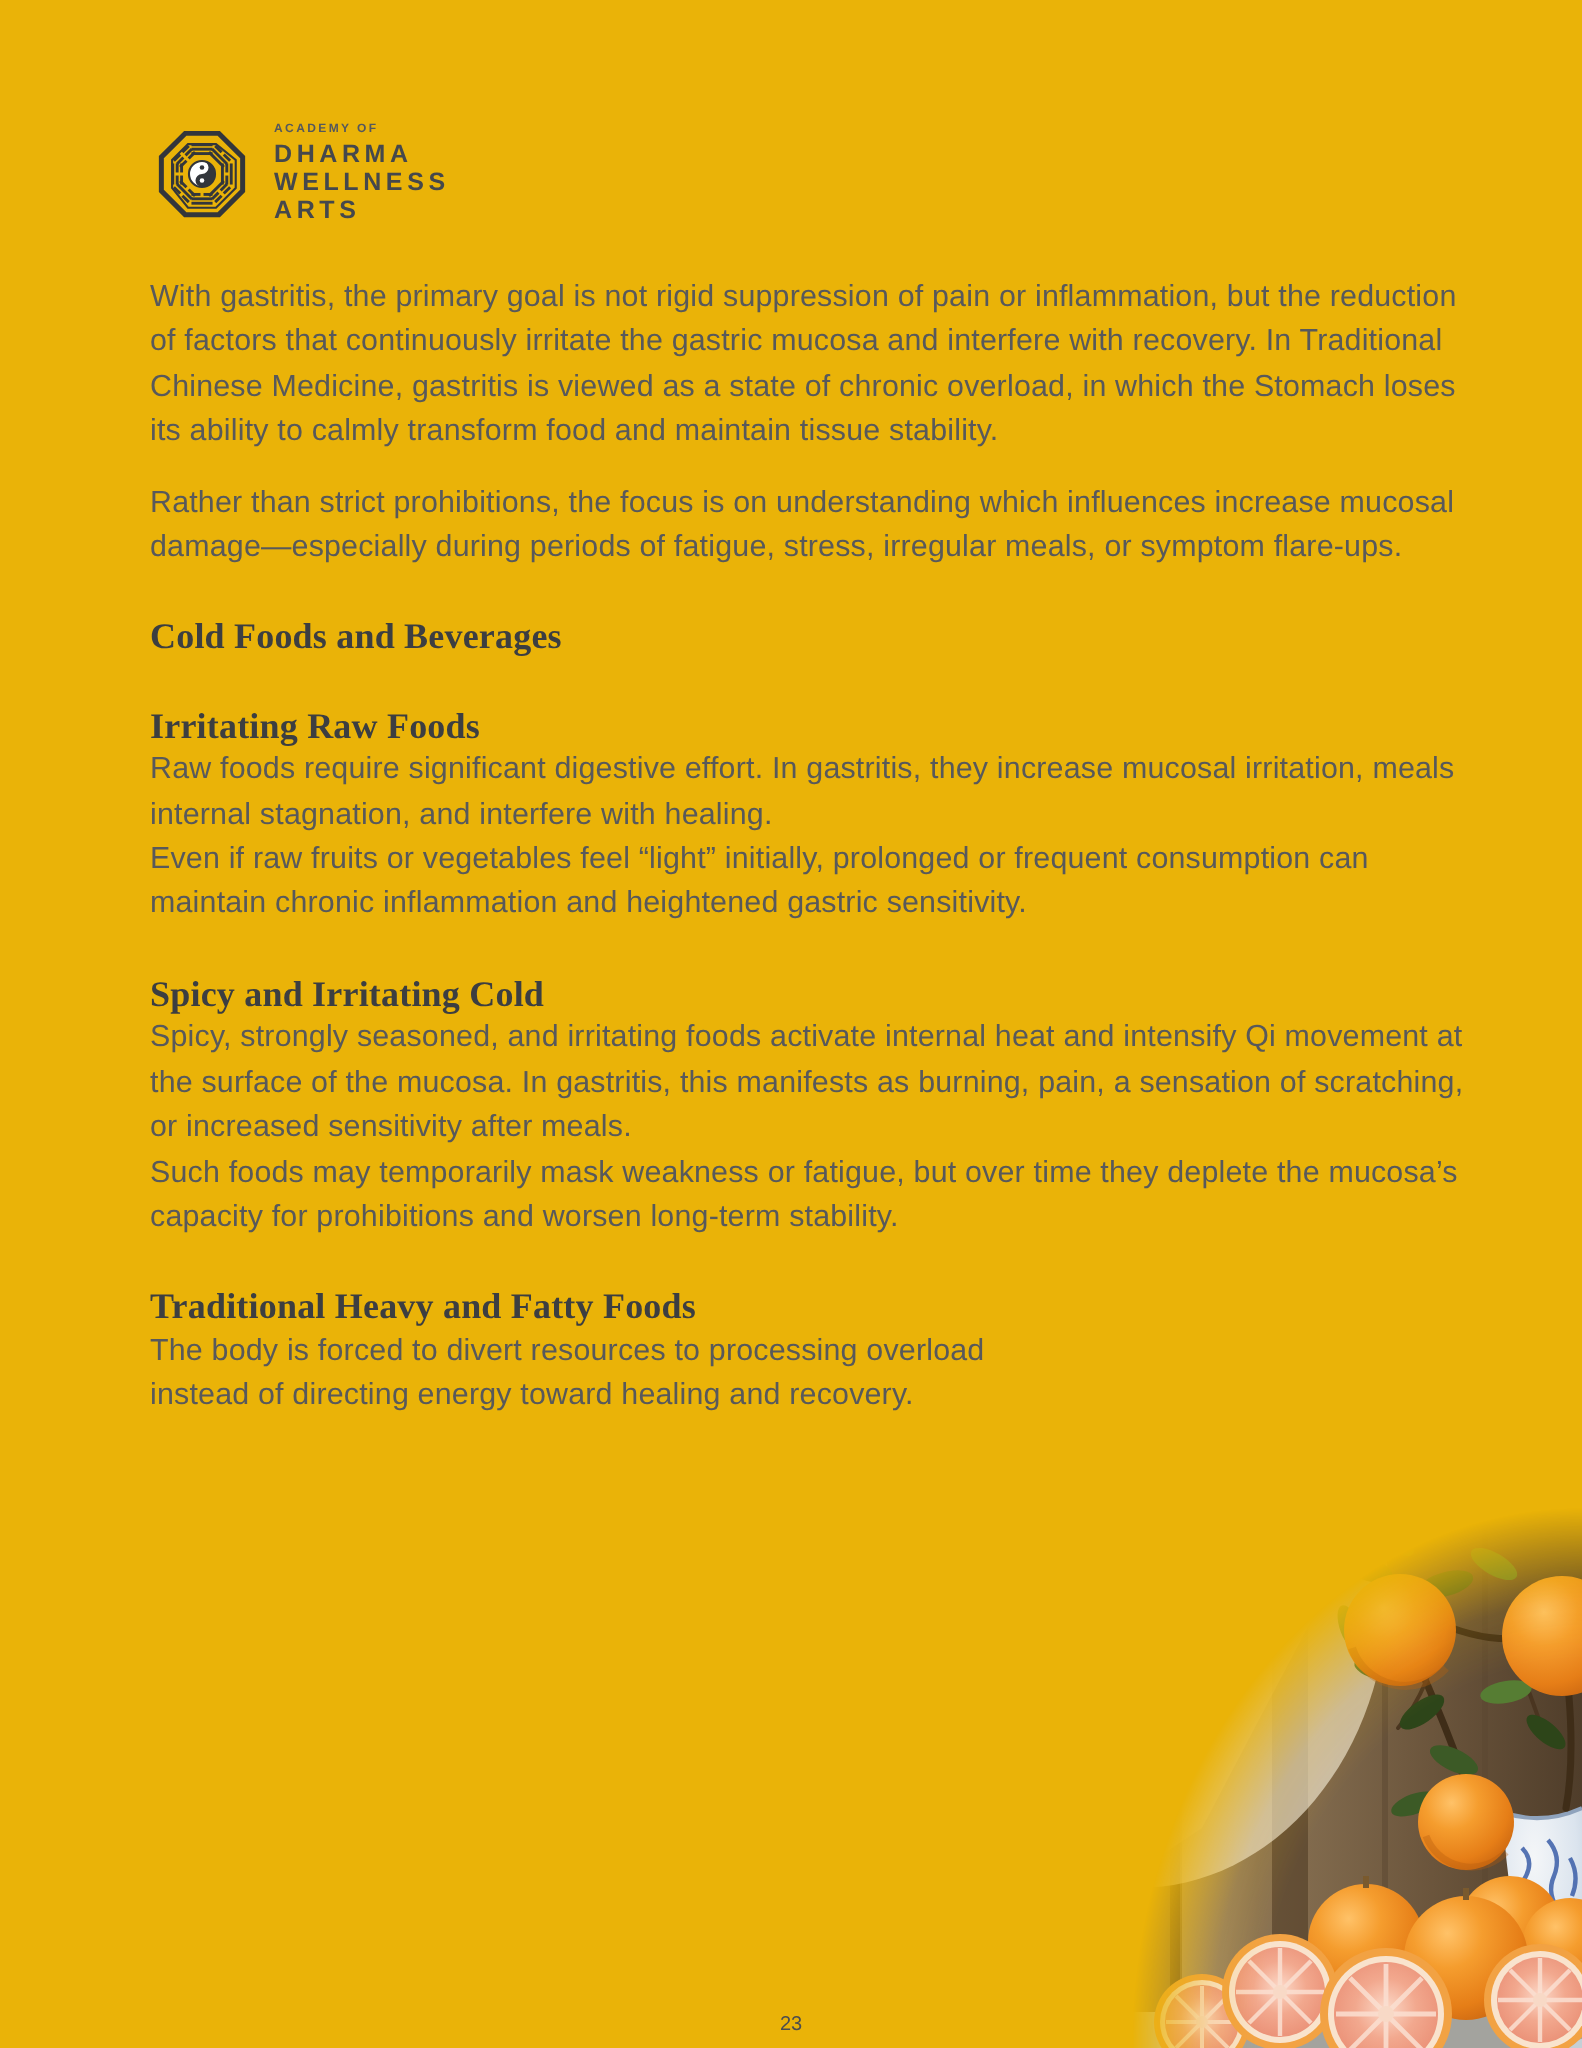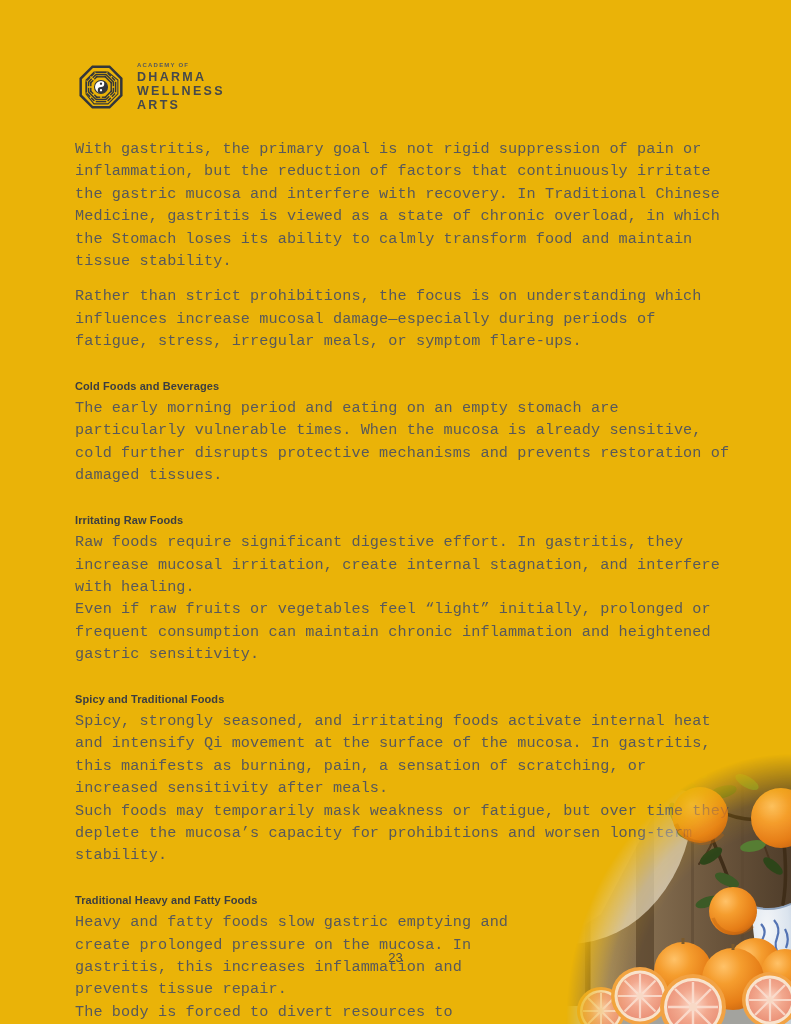--- a/index.html
+++ b/index.html
@@ -15,32 +15,32 @@
   .logo{position:absolute;left:78px;top:62px;display:flex;align-items:center;gap:13px;}
   .logo-icon svg{display:block;}
   .logo-text{display:flex;flex-direction:column;}
   .logo-tagline{font-size:6px;font-weight:bold;letter-spacing:1.2px;color:#55585d;margin-bottom:3px;}
   .logo-name{font-size:12.5px;font-weight:bold;letter-spacing:2.3px;line-height:13.8px;color:#45484c;}
   
   .content{
     position:absolute;left:75px;top:138px;width:660px;
     color:#58595b;font-size:15.2px;line-height:22.4px;letter-spacing:.1px;
   }
-  .content p{margin:0;font-family:Liberation Mono, monospace;}
+  .content p{margin:0;}
   .intro-para{margin-bottom:13px !important;}
   .section{margin-top:22px;}
   .section-heading{
-    margin:0;font-size:11px;line-height:22.4px;font-weight:bold;
-    color:#3c3e41;letter-spacing:.1px;
+    margin:0;font-size:18px;line-height:22.4px;font-weight:bold;
+    color:#3c3e41;letter-spacing:.1px;font-family:Liberation Serif, serif;
   }
   .section.narrow p{max-width:447px;}
   
   .page-number{
-    position:absolute;left:0;right:0;top:950px;text-align:center;
-    font-size:13px;color:#4c4d4f;
+    position:absolute;left:0;right:0;top:1007px;text-align:center;
+    font-size:10px;color:#4c4d4f;
   }
   
   .painting{
     position:absolute;right:0;bottom:0;width:250px;height:300px;
     -webkit-mask-image:radial-gradient(ellipse 120% 120% at 100% 100%,#000 54%,rgba(0,0,0,.85) 62%,transparent 75%);
     mask-image:radial-gradient(ellipse 120% 120% at 100% 100%,#000 54%,rgba(0,0,0,.85) 62%,transparent 75%);
   }
   .painting svg{display:block;}
 </style>
 </head>
@@ -122,38 +122,36 @@
       <span class="logo-name">ARTS</span>
     </div>
   </div>
 
   <div class="content">
     <p class="intro-para">With gastritis, the primary goal is not rigid suppression of pain or inflammation, but the reduction of factors that continuously irritate the gastric mucosa and interfere with recovery. In Traditional Chinese Medicine, gastritis is viewed as a state of chronic overload, in which the Stomach loses its ability to calmly transform food and maintain tissue stability.</p>
     <p class="intro-para">Rather than strict prohibitions, the focus is on understanding which influences increase mucosal damage—especially during periods of fatigue, stress, irregular meals, or symptom flare-ups.</p>
 
     <div class="section">
       <h2 class="section-heading">Cold Foods and Beverages</h2>
-      <p>The early morning period and eating on an empty stomach are particularly vulnerable times. When the mucosa is already sensitive, cold further disrupts protective mechanisms and prevents restoration of damaged tissues.</p>
     </div>
 
     <div class="section">
       <h2 class="section-heading">Irritating Raw Foods</h2>
-      <p>Raw foods require significant digestive effort. In gastritis, they increase mucosal irritation, create internal stagnation, and interfere with healing.</p>
+      <p>Raw foods require significant digestive effort. In gastritis, they increase mucosal irritation, meals internal stagnation, and interfere with healing.</p>
       <p>Even if raw fruits or vegetables feel “light” initially, prolonged or frequent consumption can maintain chronic inflammation and heightened gastric sensitivity.</p>
     </div>
 
     <div class="section">
-      <h2 class="section-heading">Spicy and Traditional Foods</h2>
+      <h2 class="section-heading">Spicy and Irritating Cold</h2>
       <p>Spicy, strongly seasoned, and irritating foods activate internal heat and intensify Qi movement at the surface of the mucosa. In gastritis, this manifests as burning, pain, a sensation of scratching, or increased sensitivity after meals.</p>
       <p>Such foods may temporarily mask weakness or fatigue, but over time they deplete the mucosa’s capacity for prohibitions and worsen long-term stability.</p>
     </div>
 
     <div class="section narrow">
       <h2 class="section-heading">Traditional Heavy and Fatty Foods</h2>
-      <p>Heavy and fatty foods slow gastric emptying and create prolonged pressure on the mucosa. In gastritis, this increases inflammation and prevents tissue repair.</p>
       <p>The body is forced to divert resources to processing overload instead of directing energy toward healing and recovery.</p>
     </div>
   </div>
 
   <div class="painting">
     <svg width="250" height="300" viewBox="0 0 250 300">
       <defs>
         <radialGradient id="gOrange" cx="35%" cy="30%" r="80%">
           <stop offset="0%" stop-color="#ffc268"></stop>
           <stop offset="35%" stop-color="#f59d2e"></stop>

